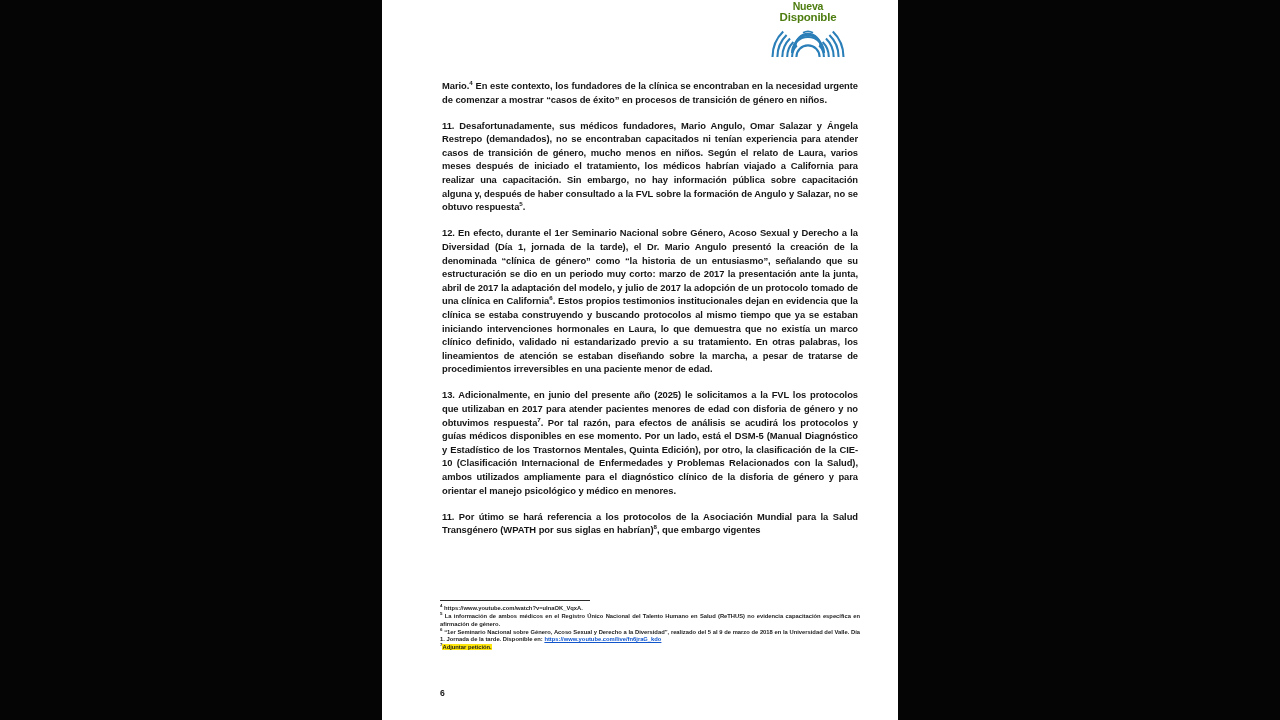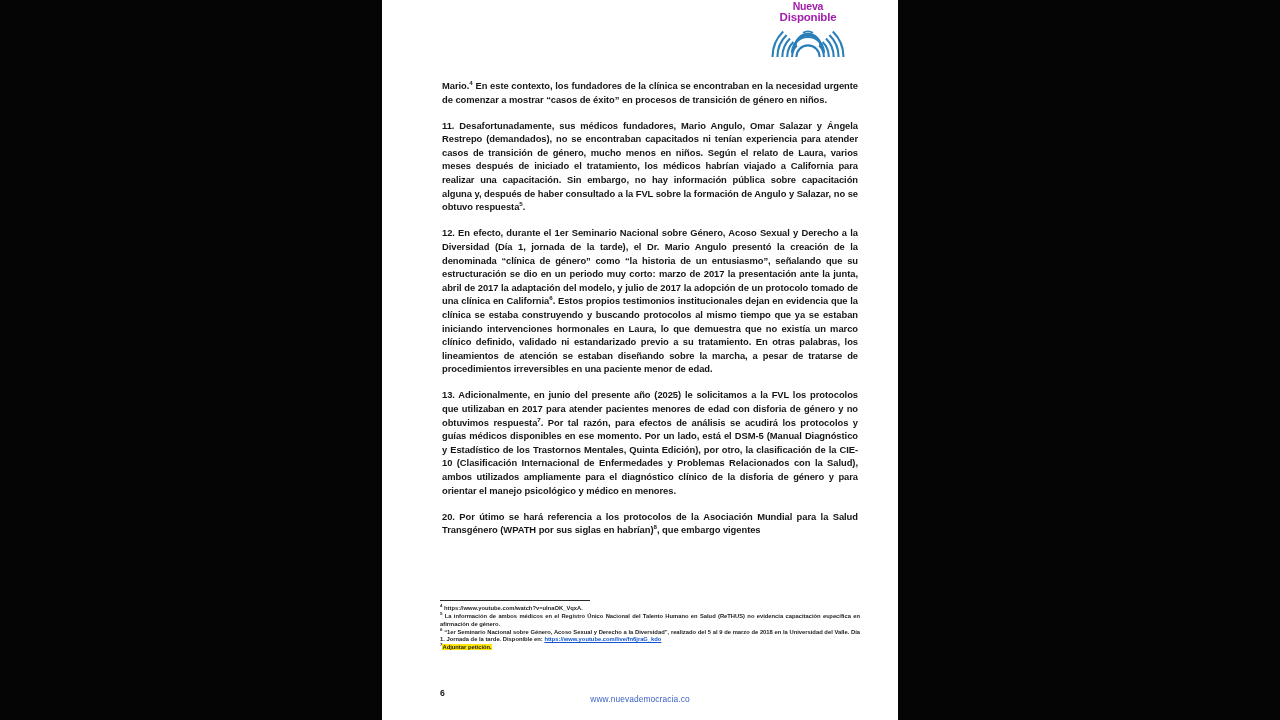--- a/index.html
+++ b/index.html
@@ -43,21 +43,21 @@
     top: 1px;
     width: 104px;
     height: 58px;
   }
   .logo-text {
     position: absolute;
     left: 0;
     top: 0;
     width: 104px;
     text-align: center;
-    color: #a21caf;
+    color: #4d7c0f;
     font-weight: bold;
     letter-spacing: -0.2px;
     line-height: 1.02;
   }
   .logo-text .l1 { font-size: 10.5px; display:block; }
   .logo-text .l2 { font-size: 11.5px; display:block; }
   .logo-emblem {
     position: absolute;
     left: 14px;
     top: 21px;
@@ -189,33 +189,32 @@
     <div class="content">
 
       <p class="para"><span>Mario.</span><sup class="fn">4</sup><span> En este contexto, los fundadores de la clínica se encontraban en la necesidad urgente de comenzar a mostrar “casos de éxito” en procesos de transición de género en niños.</span></p>
 
       <p class="para"><span>11. Desafortunadamente, sus médicos fundadores, Mario Angulo, Omar Salazar y Ángela Restrepo (demandados), no se encontraban capacitados ni tenían experiencia para atender casos de transición de género, mucho menos en niños. Según el relato de Laura, varios meses después de iniciado el tratamiento, los médicos habrían viajado a California para realizar una capacitación. Sin embargo, no hay información pública sobre capacitación alguna y, después de haber consultado a la FVL sobre la formación de Angulo y Salazar, no se obtuvo respuesta</span><sup class="fn">5</sup><span>.</span></p>
 
       <p class="para"><span>12. En efecto, durante el 1er Seminario Nacional sobre Género, Acoso Sexual y Derecho a la Diversidad (Día 1, jornada de la tarde), el Dr. Mario Angulo presentó la creación de la denominada “clínica de género” como “la historia de un entusiasmo”, señalando que su estructuración se dio en un periodo muy corto: marzo de 2017 la presentación ante la junta, abril de 2017 la adaptación del modelo, y julio de 2017 la adopción de un protocolo tomado de una clínica en California</span><sup class="fn">6</sup><span>. Estos propios testimonios institucionales dejan en evidencia que la clínica se estaba construyendo y buscando protocolos al mismo tiempo que ya se estaban iniciando intervenciones hormonales en Laura, lo que demuestra que no existía un marco clínico definido, validado ni estandarizado previo a su tratamiento. En otras palabras, los lineamientos de atención se estaban diseñando sobre la marcha, a pesar de tratarse de procedimientos irreversibles en una paciente menor de edad.</span></p>
 
       <p class="para"><span>13. Adicionalmente, en junio del presente año (2025) le solicitamos a la FVL los protocolos que utilizaban en 2017 para atender pacientes menores de edad con disforia de género y no obtuvimos respuesta</span><sup class="fn">7</sup><span>. Por tal razón, para efectos de análisis se acudirá los protocolos y guías médicos disponibles en ese momento. Por un lado, está el </span><b class="bd">DSM-5 (Manual Diagnóstico y Estadístico de los Trastornos Mentales, Quinta Edición)</b><span>, por otro, la clasificación de la </span><b class="bd">CIE-10 (Clasificación Internacional de Enfermedades y Problemas Relacionados con la Salud)</b><span>, ambos utilizados ampliamente para el diagnóstico clínico de la disforia de género y para orientar el manejo psicológico y médico en menores.</span></p>
 
-      <p class="para"><span>20. Por útimo se hará referencia a los protocolos de la </span><b class="bd">Asociación Mundial para la Salud Transgénero</b><span> (WPATH por sus siglas en habrían)</span><sup class="fn">8</sup><span>, que embargo vigentes</span></p>
+      <p class="para"><span>11. Por útimo se hará referencia a los protocolos de la </span><b class="bd">Asociación Mundial para la Salud Transgénero</b><span> (WPATH por sus siglas en habrían)</span><sup class="fn">8</sup><span>, que embargo vigentes</span></p>
 
     </div>
 
     <div class="footnotes">
       <div class="fn-rule"></div>
 
       <p class="fn-item"><span class="marker">4</span><span> https://www.youtube.com/watch?v=uInaOK_VqxA.</span></p>
 
       <p class="fn-item"><span class="marker">5</span><span> La información de ambos médicos en el Registro Único Nacional del Talento Humano en Salud (ReTHUS) no evidencia capacitación específica en afirmación de género.</span></p>
 
       <p class="fn-item"><span class="marker">6</span><span> “1er Seminario Nacional sobre Género, Acoso Sexual y Derecho a la Diversidad”, realizado del 5 al 9 de marzo de 2018 en la Universidad del Valle. Día 1. Jornada de la tarde. Disponible en: </span><a class="fn-link" href="#">https://www.youtube.com/live/fn6jraG_kdo</a></p>
 
       <p class="fn-item"><span class="marker">7</span><span class="fn-hl">Adjuntar petición.</span></p>
     </div>
 
     <div class="page-number">6</div>
-    <div class="site-url">www.nuevademocracia.co</div>
 
   </div>
 </div>
 
 </body></html>

